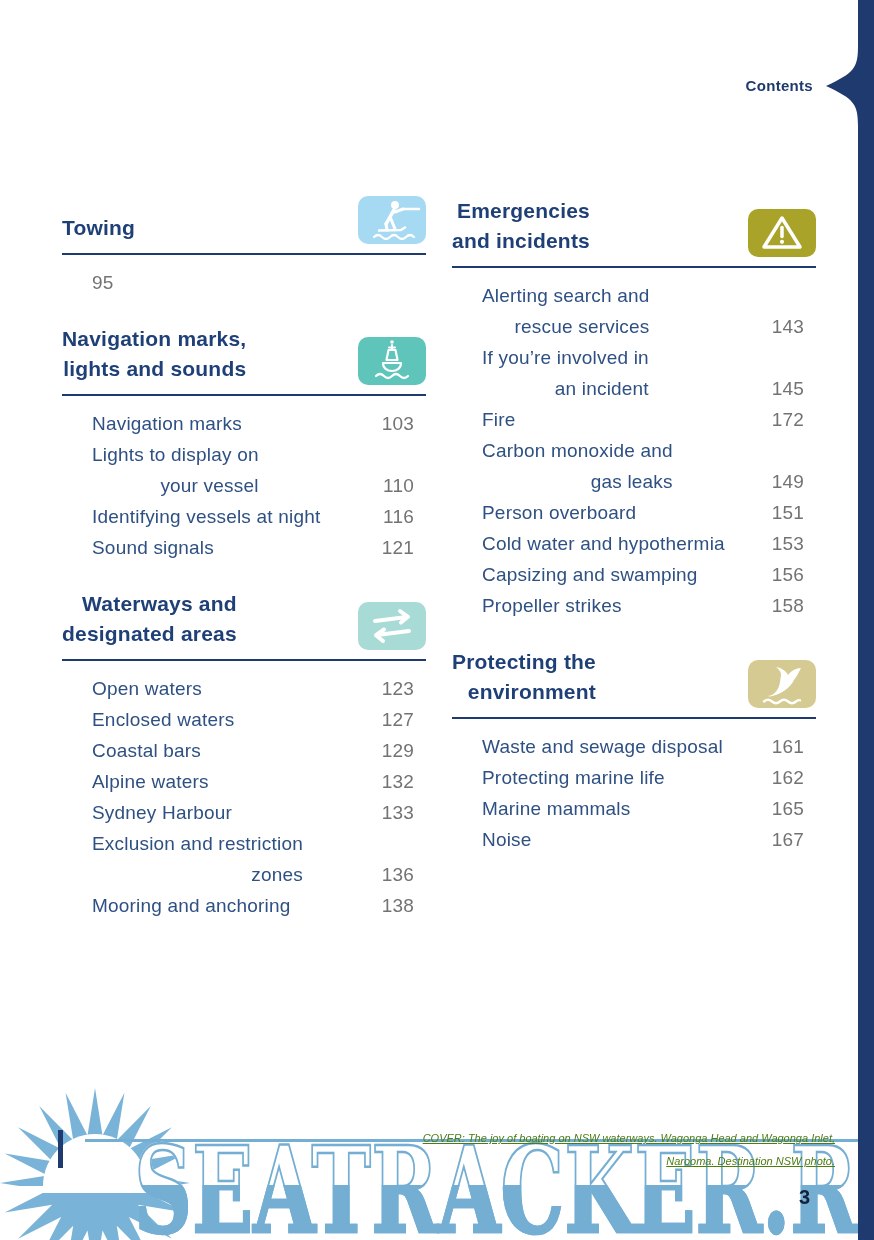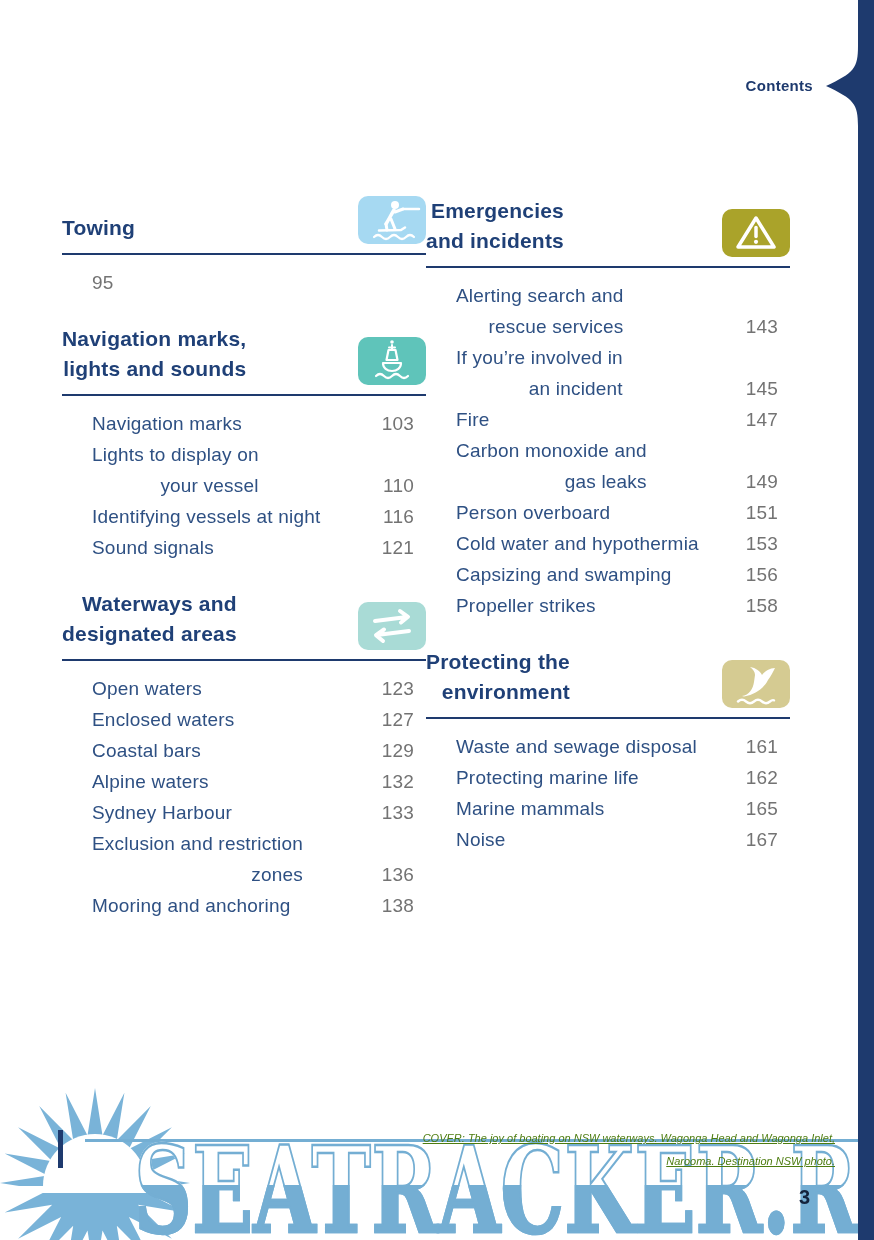--- a/index.html
+++ b/index.html
@@ -13,21 +13,21 @@
   
   .edge-ribbon { position:absolute; top:0; right:0; width:54px; height:1240px; z-index:4; }
   
   .contents-label {
     position:absolute; top:77px; right:61px; z-index:5;
     font-size:15px; font-weight:bold; color:#1e3a6e; letter-spacing:.3px;
   }
   
   .toc {
     position:absolute; left:62px; top:196px; width:754px;
-    display:grid; grid-template-columns:364px 364px; z-index:2;
+    display:grid; grid-template-columns:364px 364px; column-gap:26px; z-index:2;
   }
   .section { margin-bottom:26px; }
   .section-head { display:flex; justify-content:space-between; align-items:flex-end; min-height:48px; }
   .section-title {
     font-size:21px; font-weight:bold; line-height:30px; color:#1f4077;
     white-space:pre-line; letter-spacing:.2px; padding-bottom:1px;
   }
   .icon-box {
     width:68px; height:48px; border-radius:10px; flex-shrink:0; margin-left:8px;
     display:flex; align-items:center; justify-content:center;
@@ -208,21 +208,21 @@
 rescue services</span>
             <span class="entry-page">143</span>
           </div>
           <div class="entry">
             <span class="entry-label">If you’re involved in
 an incident</span>
             <span class="entry-page">145</span>
           </div>
           <div class="entry">
             <span class="entry-label">Fire</span>
-            <span class="entry-page">147</span>
+            <span class="entry-page">172</span>
           </div>
           <div class="entry">
             <span class="entry-label">Carbon monoxide and
 gas leaks</span>
             <span class="entry-page">149</span>
           </div>
           <div class="entry">
             <span class="entry-label">Person overboard</span>
             <span class="entry-page">151</span>
           </div>

